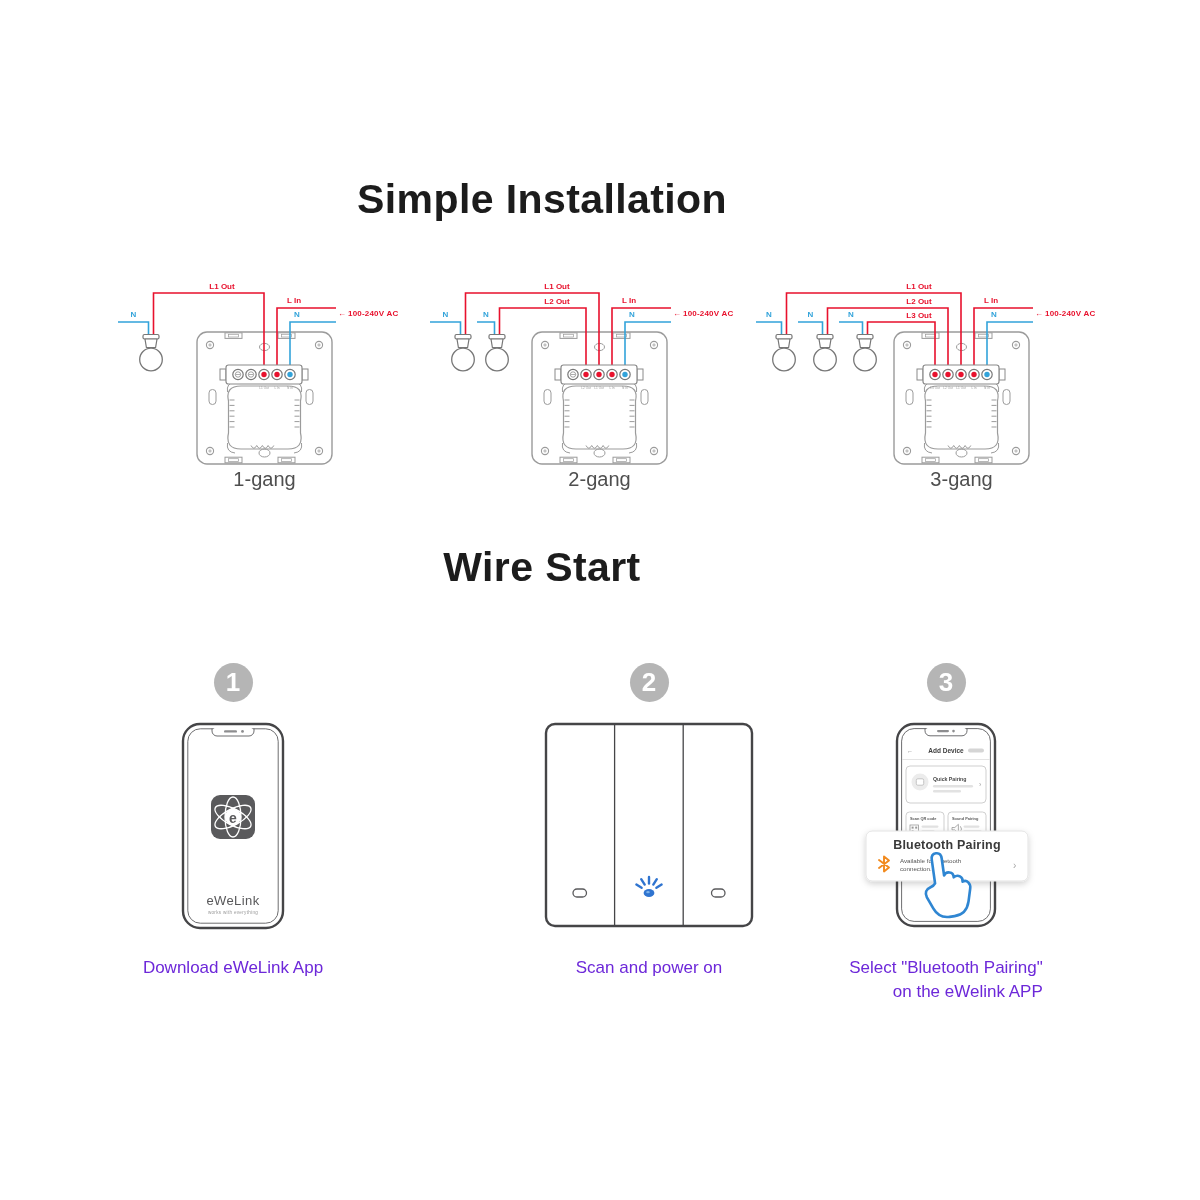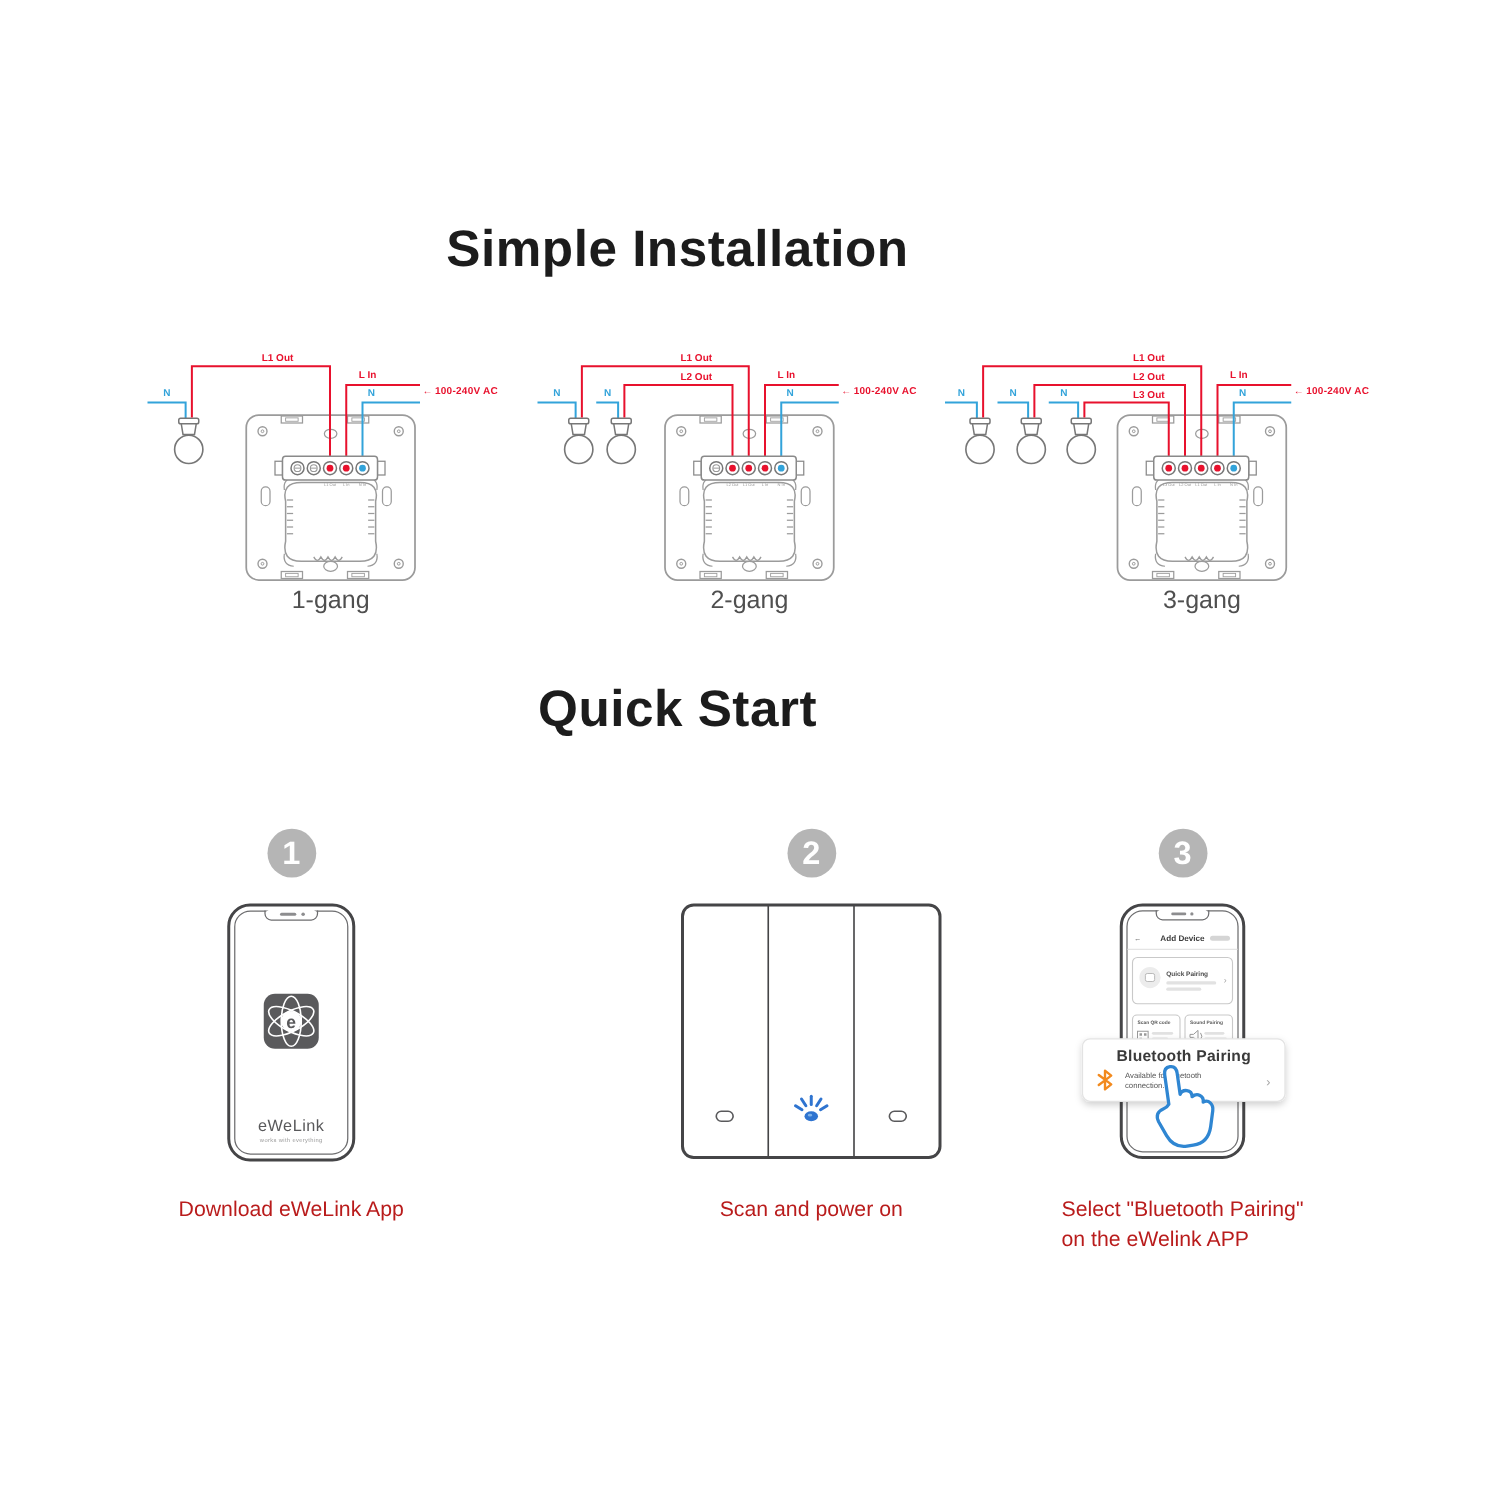--- a/index.html
+++ b/index.html
@@ -26,21 +26,21 @@
 
   
   .step-col{position:absolute;top:663px;width:300px;display:flex;flex-direction:column;align-items:center;}
   #s0{left:83px;} #s1{left:499px;} #s2{left:796px;}
   .badge{
     width:39px;height:39px;border-radius:50%;background:#b5b5b5;color:#fff;
     font-size:26px;font-weight:bold;display:flex;align-items:center;justify-content:center;
   }
   .gfx{margin-top:20px;height:210px;display:flex;align-items:flex-start;justify-content:center;overflow:visible;}
   .caption{
-    margin-top:24px;font-size:17px;line-height:24px;color:#b91c1c;text-align:left;white-space:nowrap;
+    margin-top:24px;font-size:17px;line-height:24px;color:#6d28d9;text-align:right;white-space:nowrap;
   }
   
   .nav{font-size:6.5px;font-weight:bold;fill:#3d3d3d;text-anchor:middle;}
   .tiny-g{font-size:6px;fill:#777;}
   .c-title{font-size:5.2px;font-weight:bold;fill:#4a4a4a;}
   .c-small{font-size:3.9px;font-weight:bold;fill:#5a5a5a;}
   .chev{fill:#a5a5a5;font-size:7px;}
   .chev-big{fill:#a5a5a5;font-size:10px;}
   .pop-title{font-size:12.5px;font-weight:bold;fill:#3a3a3a;text-anchor:middle;letter-spacing:.2px;}
   .pop-sub{font-size:6.2px;fill:#555;}
@@ -318,21 +318,21 @@
         <circle cx="233" cy="104.5" r="2.7" fill="#32a3da" stroke="none" stroke-width="0.9"></circle>
         <text x="181" y="119" class="tl">L3 Out</text>
         <text x="194" y="119" class="tl">L2 Out</text>
         <text x="207" y="119" class="tl">L1 Out</text>
         <text x="220" y="119" class="tl">L In</text>
         <text x="233" y="119" class="tl">N In</text>
       </g>
       <text x="207.5" y="216" class="ganglabel">3-gang</text>
     </svg>
 
-  <h1 class="heading h-quick">Quick Start</h1>
+  <h1 class="heading h-quick">Wire Start</h1>
 
   <div class="step-col" id="s0">
     <div class="badge">1</div>
     <div class="gfx">
       <svg viewBox="0 0 104 208" width="104" height="208">
         <defs>
           <clipPath id="lc">
               <rect x="30" y="73" width="44" height="44" rx="9"></rect>
             </clipPath>
         </defs>

